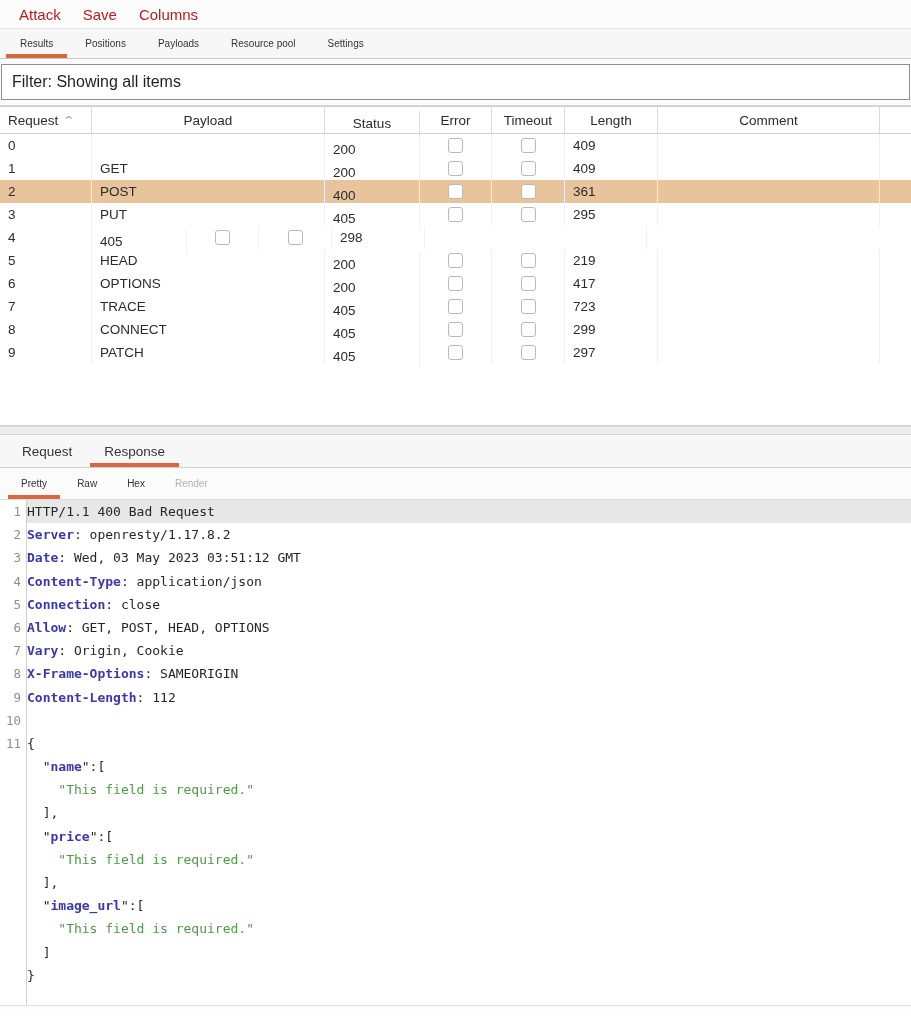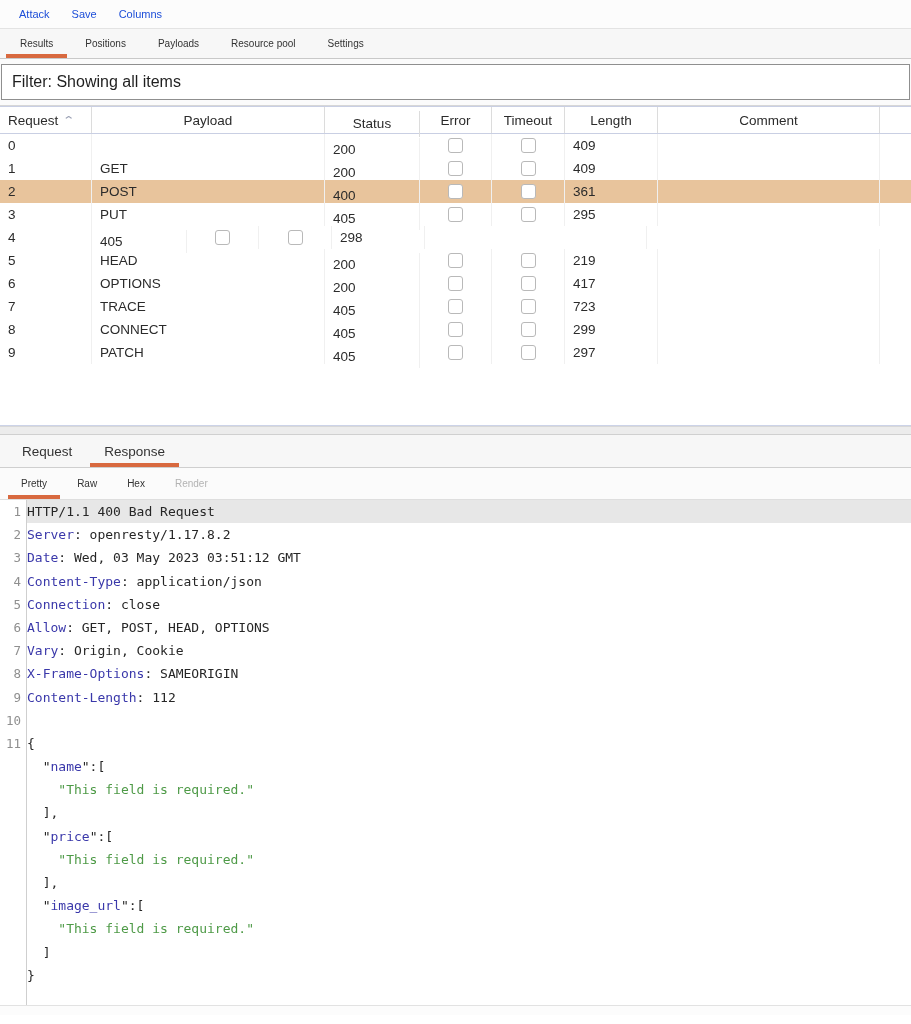--- a/index.html
+++ b/index.html
@@ -1,21 +1,21 @@
 <!DOCTYPE html>
 <html><head>
 <meta charset="utf-8">
 <style>
   * { margin:0; padding:0; box-sizing:border-box; }
   html,body { width:911px; height:1024px; background:#ffffff; overflow:hidden;
     font-family:"Liberation Sans", sans-serif; color:#2b2b2b; }
 
   
   .menubar { display:flex; align-items:center; height:28px; background:#fcfcfc; padding-left:8px; }
-  .menu-item { font-size:11px; color:#1d4ed8; padding:4px 11px; cursor:default; }
+  .menu-item { font-size:15px; color:#b91c1c; padding:4px 11px; cursor:default; }
 
   
   .tabbar { display:flex; align-items:stretch; height:31px; background:#f7f7f7;
     border-top:1px solid #e3e3e3; border-bottom:1px solid #c9c9c9; padding-left:4px; }
   .tab { position:relative; display:flex; align-items:center; padding:0 16px;
     font-size:10px; color:#333; }
   .tab.selected::after { content:""; position:absolute; left:2px; right:2px; bottom:0;
     height:4px; background:var(--accent); }
 
   
@@ -64,21 +64,21 @@
   .subtab.disabled { color:#b3b3b3; }
 
   
   .code-area { background:#ffffff; font-family:"DejaVu Sans Mono", monospace; font-size:13px; }
   .code-line { display:flex; height:23.2px; line-height:23.2px; }
   .gutter { width:27px; text-align:right; padding-right:5px; color:#8f8f8f;
     border-right:1px solid #cfcfcf; flex:none; background:#ffffff; font-size:12.5px; }
   .code-text { flex:1; white-space:pre; color:#262626; }
   .code-line.hl .code-text { background:#e7e7e7; }
   .seg-plain { color:#262626; }
-  .seg-key { color:#3a38aa; font-weight:normal; }
+  .seg-key { color:#3a38aa; font-weight:bold; }
   .seg-str { color:#4e9a47; }
   .code-tail { height:18px; display:flex; }
   .bottom-strip { border-top:1px solid #e2e2e2; background:#fcfcfc; height:10px; }
 
   :root { --accent:#d8693f; }
 </style>
 </head>
 <body>
 
 <div class="menubar">

